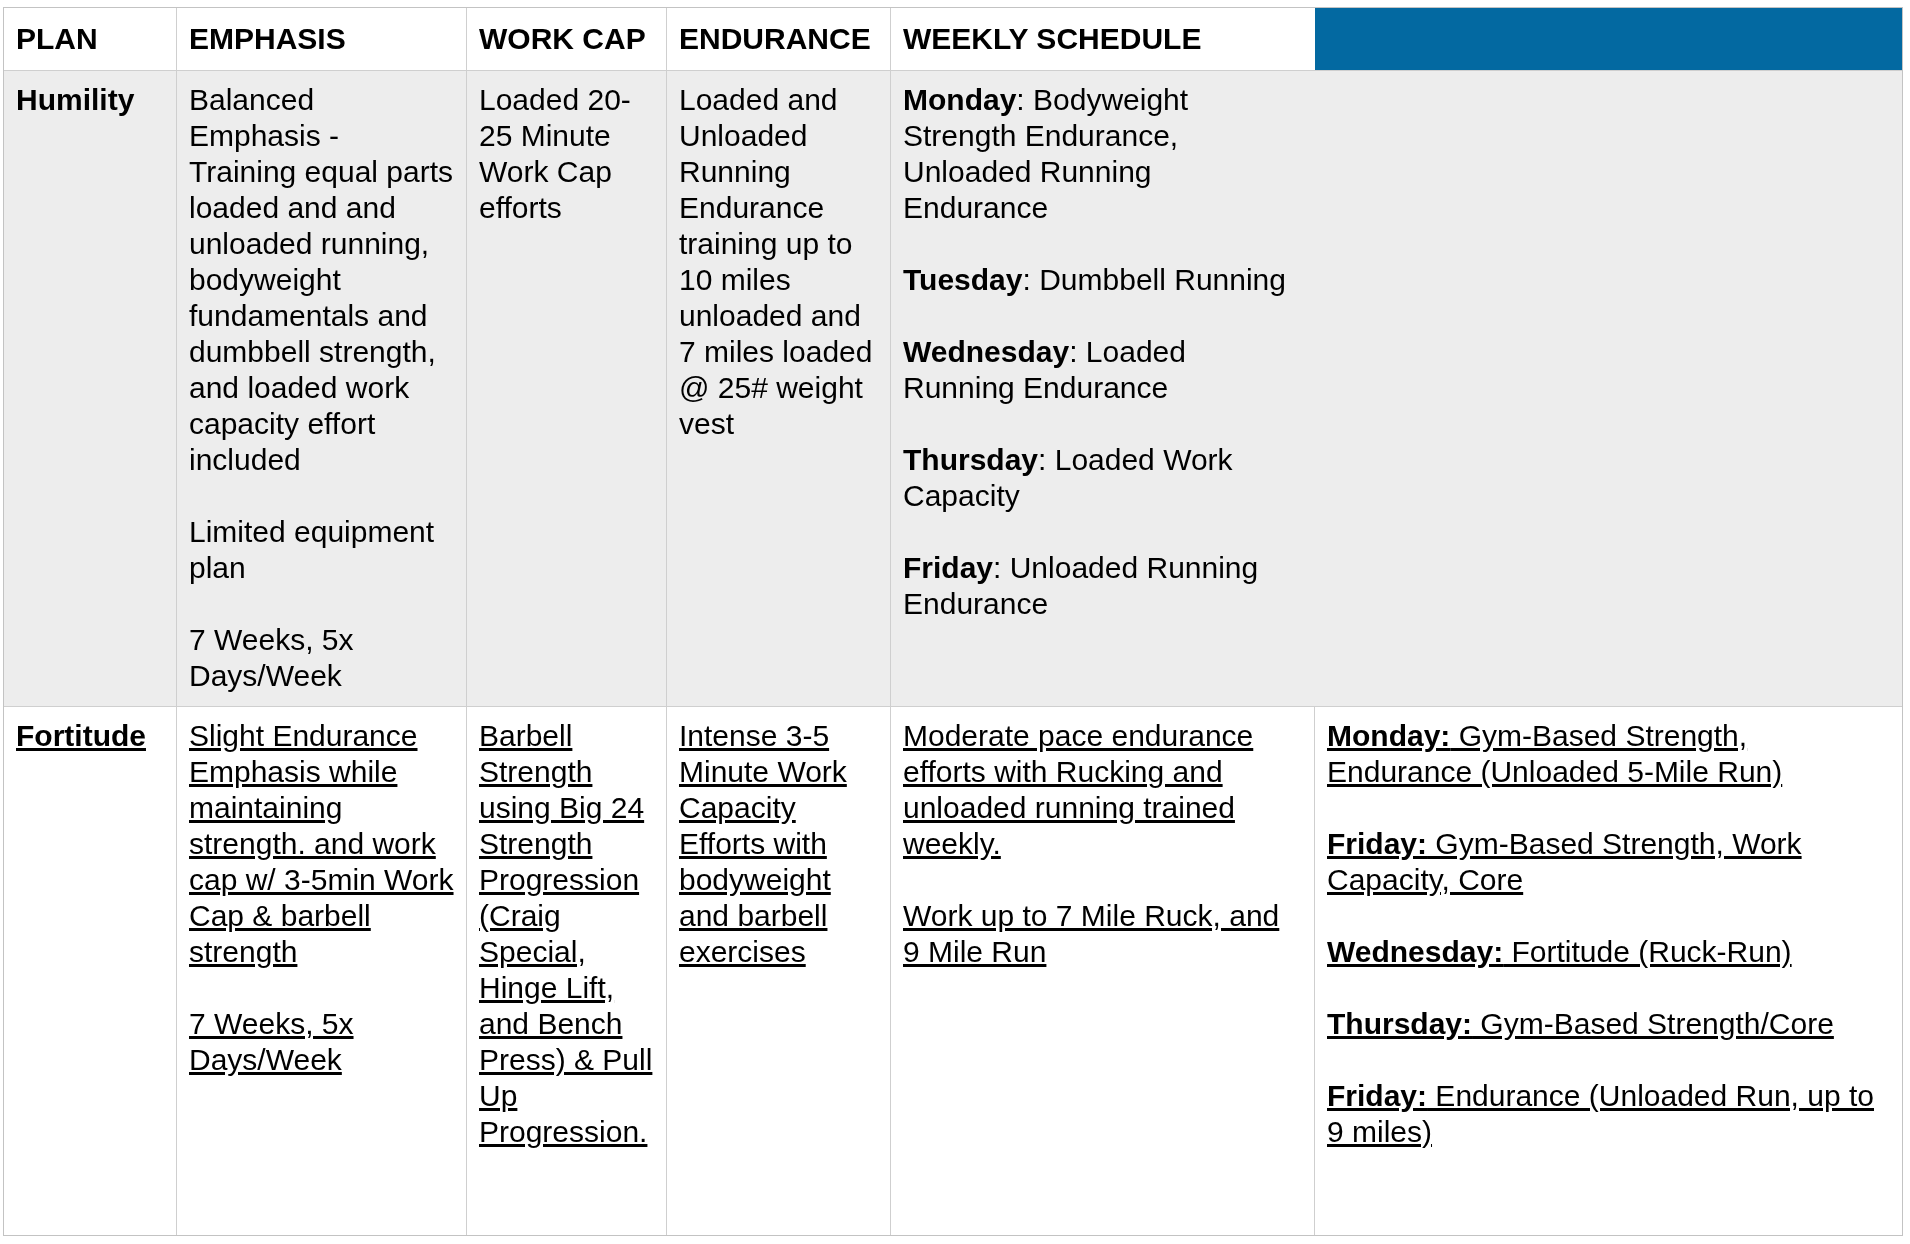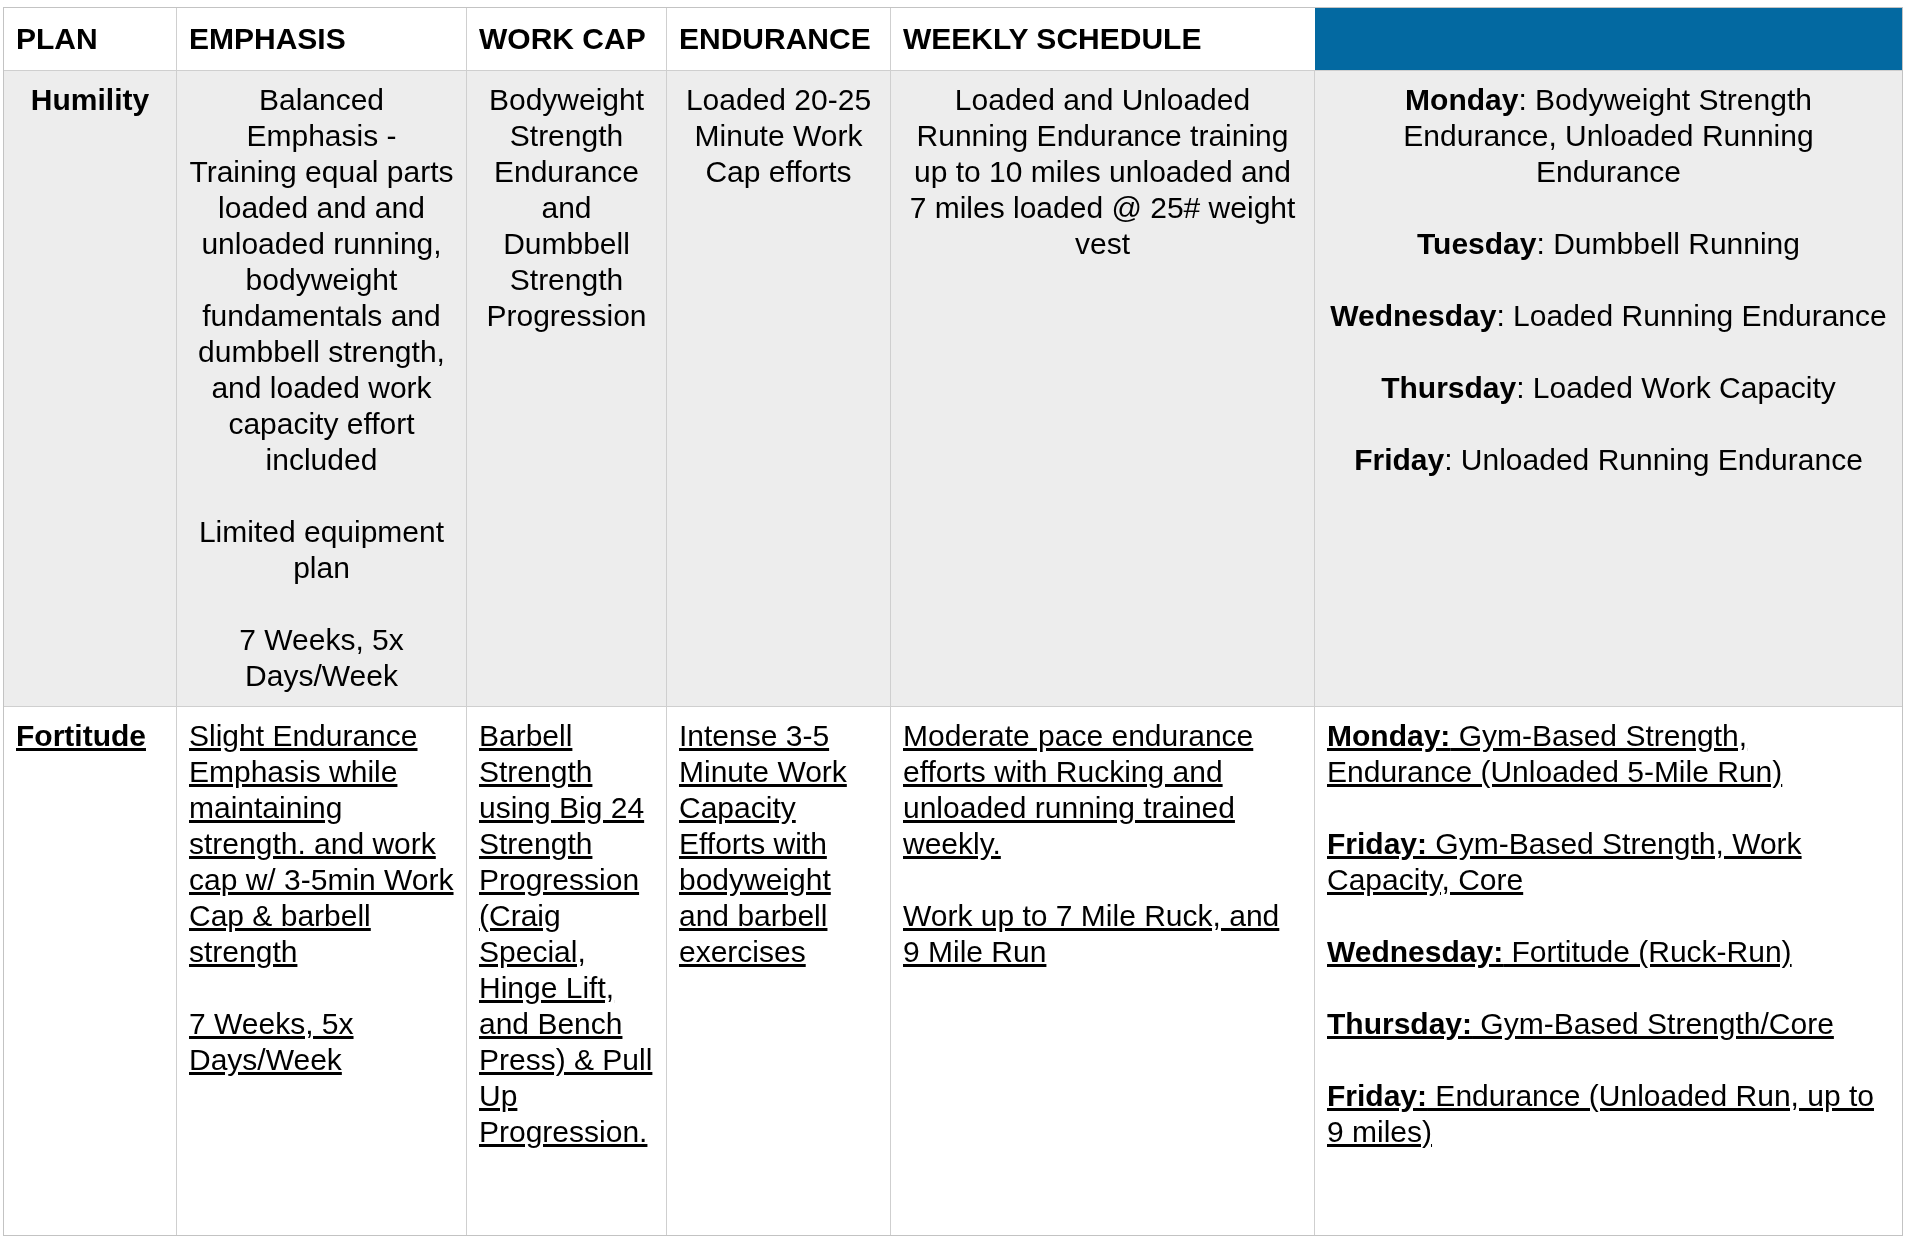--- a/index.html
+++ b/index.html
@@ -29,21 +29,21 @@
     line-height: 36px;
     overflow: hidden;
   }
   .cell:last-child { border-right: 0; }
   .header-row { height: 63px; }
   .header-row .cell {
     font-weight: bold;
     padding-top: 13px;
     background: #ffffff;
   }
-  .row-humility { background: #ededed; min-height: 636px; text-align: center; }
+  .row-humility { background: #ededed; min-height: 636px; }
   .row-fortitude { background: #ffffff; min-height: 528px; text-decoration: underline; }
   .plan-cell { font-weight: bold; }
   .cell p { margin: 0 0 36px 0; }
   .cell p:last-child { margin-bottom: 0; }
   .b { font-weight: bold; }
 </style>
 </head>
 <body>
 
 <div class="table">
@@ -55,23 +55,20 @@
     <div class="cell">ENDURANCE</div>
     <div class="cell">WEEKLY SCHEDULE</div>
   </div>
 
   <div class="row row-humility">
     <div class="cell plan-cell">Humility</div>
     <div class="cell">
       <p>Balanced Emphasis - Training equal parts loaded and and unloaded running, bodyweight fundamentals and dumbbell strength, and loaded work capacity effort included</p>
       <p>Limited equipment plan</p>
       <p>7 Weeks, 5x Days/Week</p>
-    </div>
-    <div class="cell">
-      <p>Bodyweight Strength Endurance and Dumbbell Strength Progression</p>
     </div>
     <div class="cell">
       <p>Loaded 20-25 Minute Work Cap efforts</p>
     </div>
     <div class="cell">
       <p>Loaded and Unloaded Running Endurance training up to 10 miles unloaded and 7 miles loaded @ 25# weight vest</p>
     </div>
     <div class="cell">
       <p><span class="b">Monday</span><span>: Bodyweight Strength Endurance, Unloaded Running Endurance</span></p>
       <p><span class="b">Tuesday</span><span>: Dumbbell Running</span></p>

